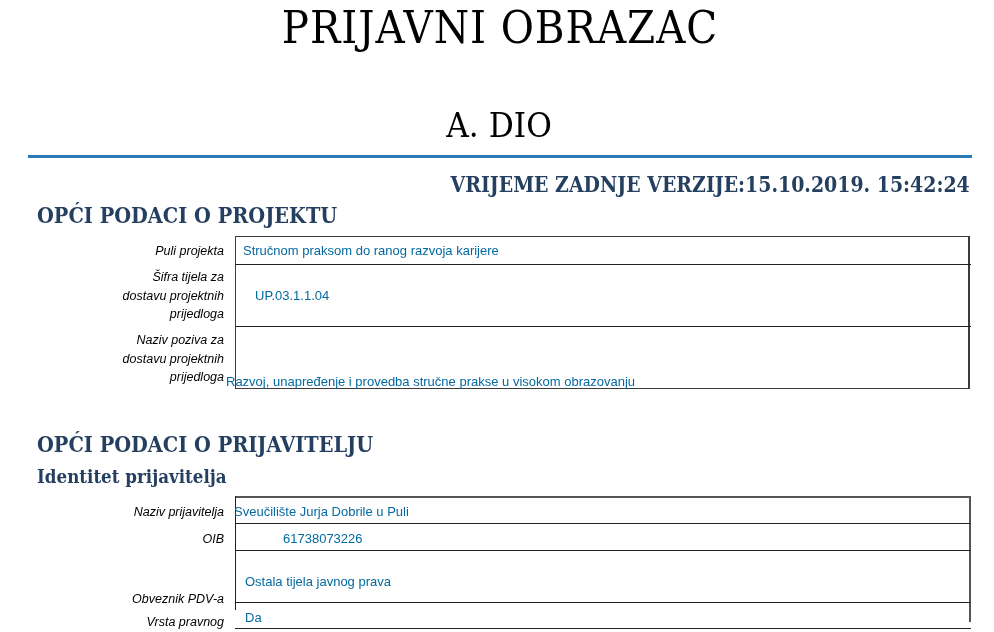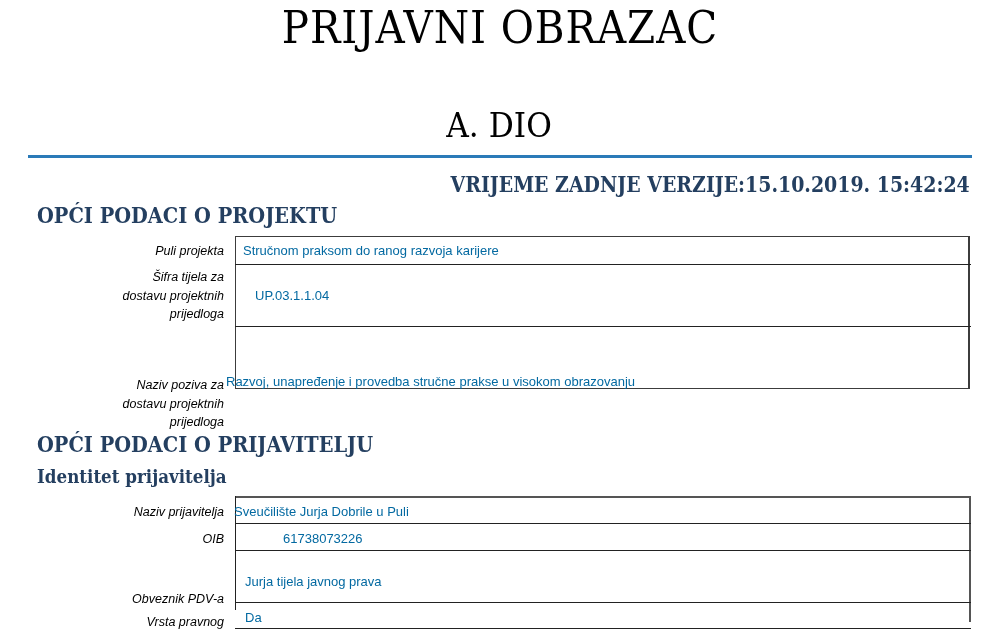--- a/index.html
+++ b/index.html
@@ -145,21 +145,21 @@
 </div>
 <div class="field-value" style="left:243px; top:242px;">Stručnom praksom do ranog razvoja karijere</div>
 
 <div class="field-label" style="top:268px;">
   <div>Šifra tijela za</div>
   <div>dostavu projektnih</div>
   <div>prijedloga</div>
 </div>
 <div class="field-value" style="left:243px; top:287px;margin-left:12px;">UP.03.1.1.04</div>
 
-<div class="field-label" style="top:331px;margin-top:45px;">
+<div class="field-label" style="top:331px;">
   <div>Naziv poziva za</div>
   <div>dostavu projektnih</div>
   <div>prijedloga</div>
 </div>
 <div class="field-value" style="left:226px; top:349px;margin-top:24px;">Razvoj, unapređenje i provedba stručne prakse u visokom obrazovanju</div>
 
 <div class="section-heading" style="top:429px;">OPĆI PODACI O PRIJAVITELJU</div>
 <div class="sub-heading" style="top:463px;">Identitet prijavitelja</div>
 
 <div class="hline" style="top:496px; height:2px; background:#555;"></div>
@@ -177,18 +177,18 @@
 
 <div class="field-label" style="top:530px;">
   <span>OIB</span>
 </div>
 <div class="field-value" style="left:245px; top:530px;margin-left:38px;">61738073226</div>
 
 <div class="field-label" style="top:573px; line-height:27px;margin-top:36px;">
   <div>Vrsta pravnog</div>
   <div>subjekta</div>
 </div>
-<div class="field-value" style="left:245px; top:573px;">Jurja  tijela javnog prava</div>
+<div class="field-value" style="left:245px; top:573px;">Ostala  tijela javnog prava</div>
 
 <div class="field-label" style="top:590px;font-style:italic;">
   <span>Obveznik PDV-a</span>
 </div>
 <div class="field-value" style="left:245px; top:609px;">Da</div>
 
 </body></html>

